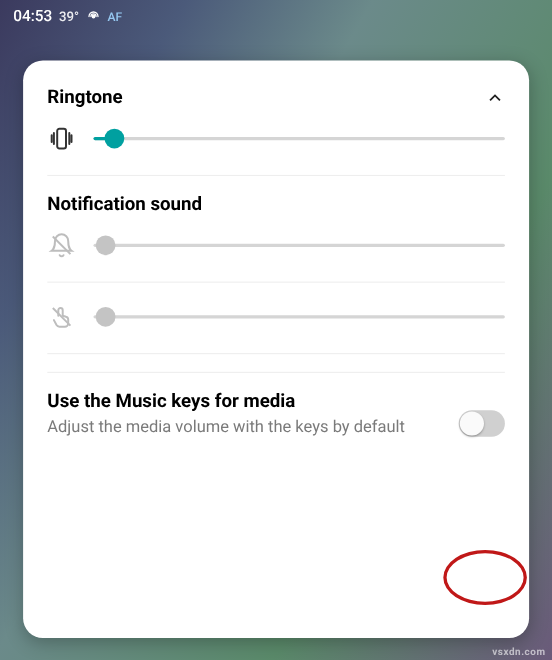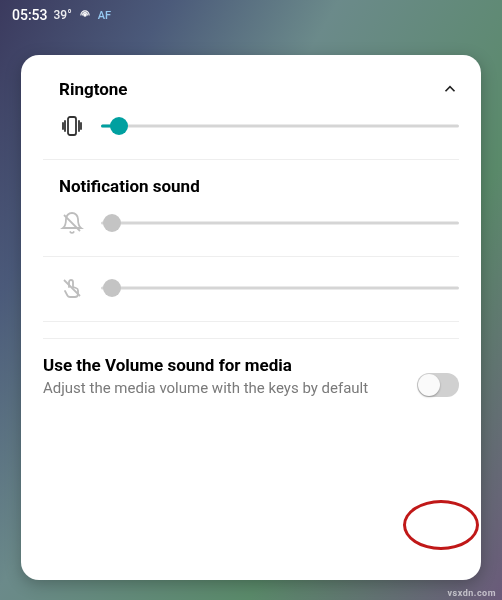--- a/index.html
+++ b/index.html
@@ -27,21 +27,21 @@
   
   .card {
     position: absolute;
     left: 21px; right: 21px; top: 55px; bottom: 20px;
     background: #fff;
     border-radius: 18px;
     box-shadow: 0 4px 16px rgba(0,0,0,.25);
     padding: 24px 22px 16px 22px;
     overflow: hidden;
   }
-  .section { margin-bottom: 14px; margin-left: 16px; }
+  .section { margin-bottom: 14px; }
   .sec-head {
     display: flex;
     justify-content: space-between;
     align-items: center;
     margin-bottom: 12px;
   }
   .sec-title {
     font-size: 17px;
     font-weight: 700;
     color: #000;
@@ -125,21 +125,21 @@
     color: rgba(255,255,255,.6);
     letter-spacing: .5px;
     font-weight: bold;
   }
 </style>
 </head>
 <body>
 
 <div class="statusbar">
   <div class="sb-left">
-    <span>05:53</span>
+    <span>04:53</span>
     <span class="weak">39°</span>
     <span class="sb-ico">
       <svg width="14" height="14" viewBox="0 0 24 24" fill="none" stroke="white" stroke-width="2">
           <circle cx="12" cy="12" r="2" fill="white"></circle>
           <path d="M8 12a4 4 0 0 1 8 0M5 12a7 7 0 0 1 14 0" stroke-linecap="round"></path>
         </svg>
     </span>
     <span class="weak" style="color:#9fd6ff;font-size:11px">AF</span>
   </div>
 </div>
@@ -206,21 +206,21 @@
   </div>
 
   <hr class="div">
 
 
   <hr class="div">
 
   <div class="toggle-sec">
     <div class="toggle-row">
       <div class="toggle-text">
-        <div class="toggle-title">Use the Volume sound for media</div>
+        <div class="toggle-title">Use the Music keys for media</div>
         <div class="toggle-desc">Adjust the media volume with the keys by default</div>
       </div>
       <div class="toggle">
         <div class="knob"></div>
       </div>
     </div>
   </div>
 
   <div class="highlight-ellipse" style="width:76px;height:50px;right:2px;bottom:30px"></div>
 </div>

